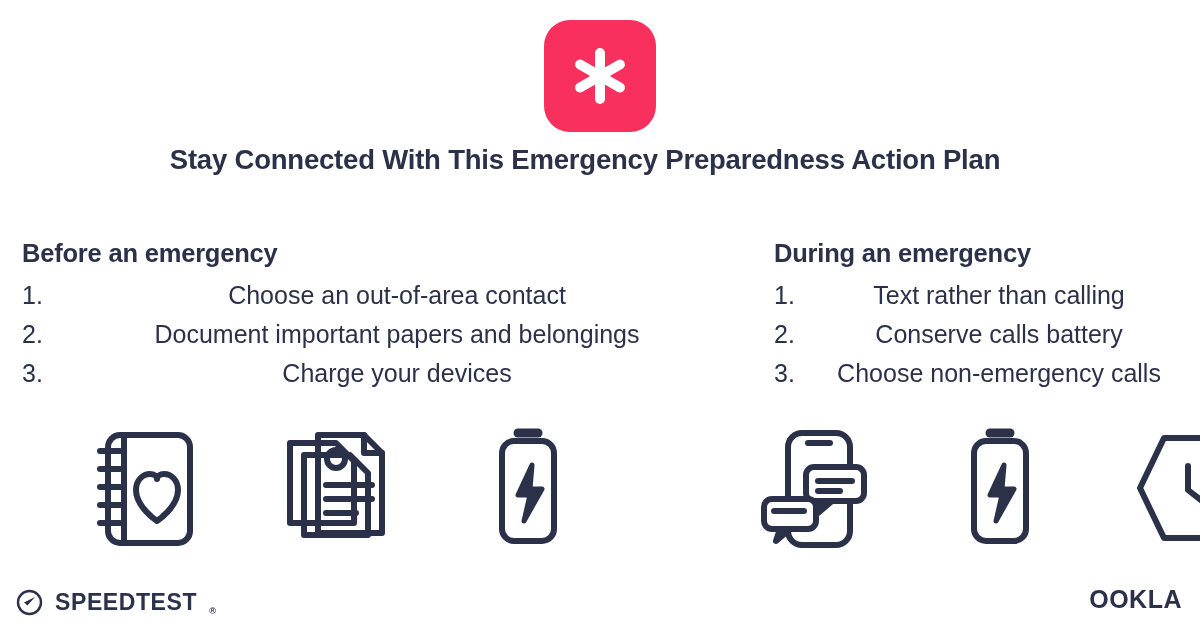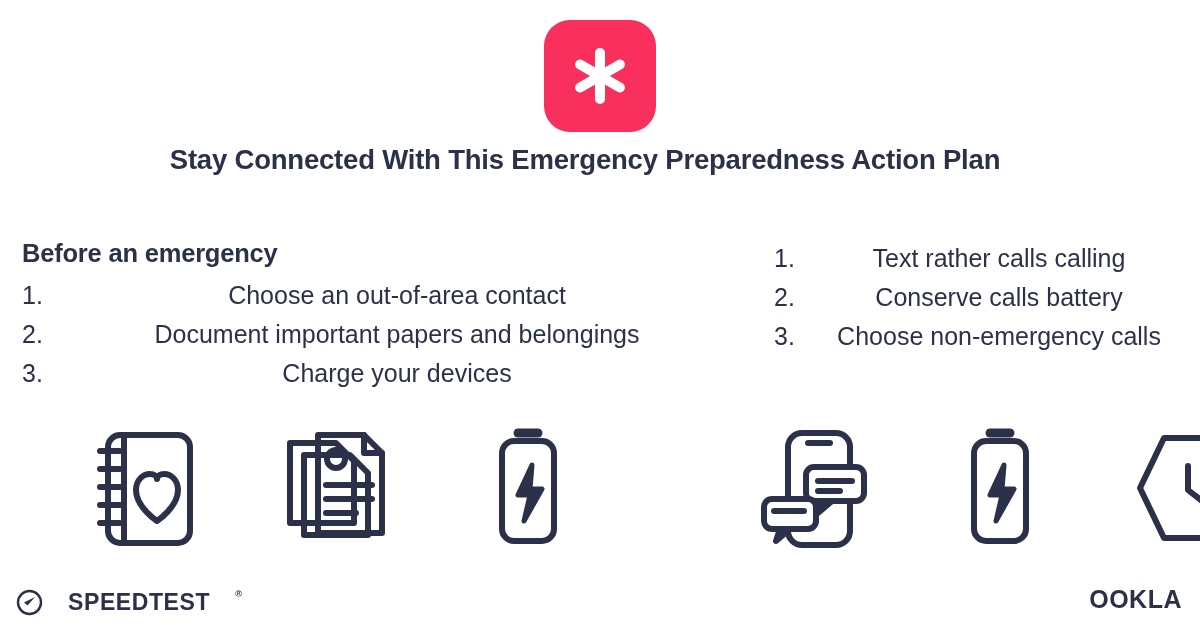--- a/index.html
+++ b/index.html
@@ -108,22 +108,22 @@
     align-items: center;
     justify-content: center;
   }
 
   
   .footer-left {
     position: absolute;
     left: 16px;
     bottom: 14px;
     display: flex;
-    align-items: flex-start;
-    gap: 25px;
+    align-items: flex-end;
+    gap: 12px;
   }
   .brand-text {
     font-size: 23px;
     font-weight: bold;
     letter-spacing: 0.6px;
     color: #2b3148;
   }
   .brand-tm {
     font-size: 9px;
     vertical-align: super;
@@ -176,24 +176,25 @@
         <span class="txt">Document important papers and belongings</span>
       </li>
       <li>
         <span class="num">3.</span>
         <span class="txt">Charge your devices</span>
       </li>
     </ol>
   </div>
 
   <div class="col col-right">
+    <div class="col-head">During an emergency</div>
     <ol class="items">
       <li>
         <span class="num">1.</span>
-        <span class="txt">Text rather calls calling</span>
+        <span class="txt">Text rather than calling</span>
       </li>
       <li>
         <span class="num">2.</span>
         <span class="txt">Conserve calls battery</span>
       </li>
       <li>
         <span class="num">3.</span>
         <span class="txt">Choose non-emergency calls</span>
       </li>
     </ol>

